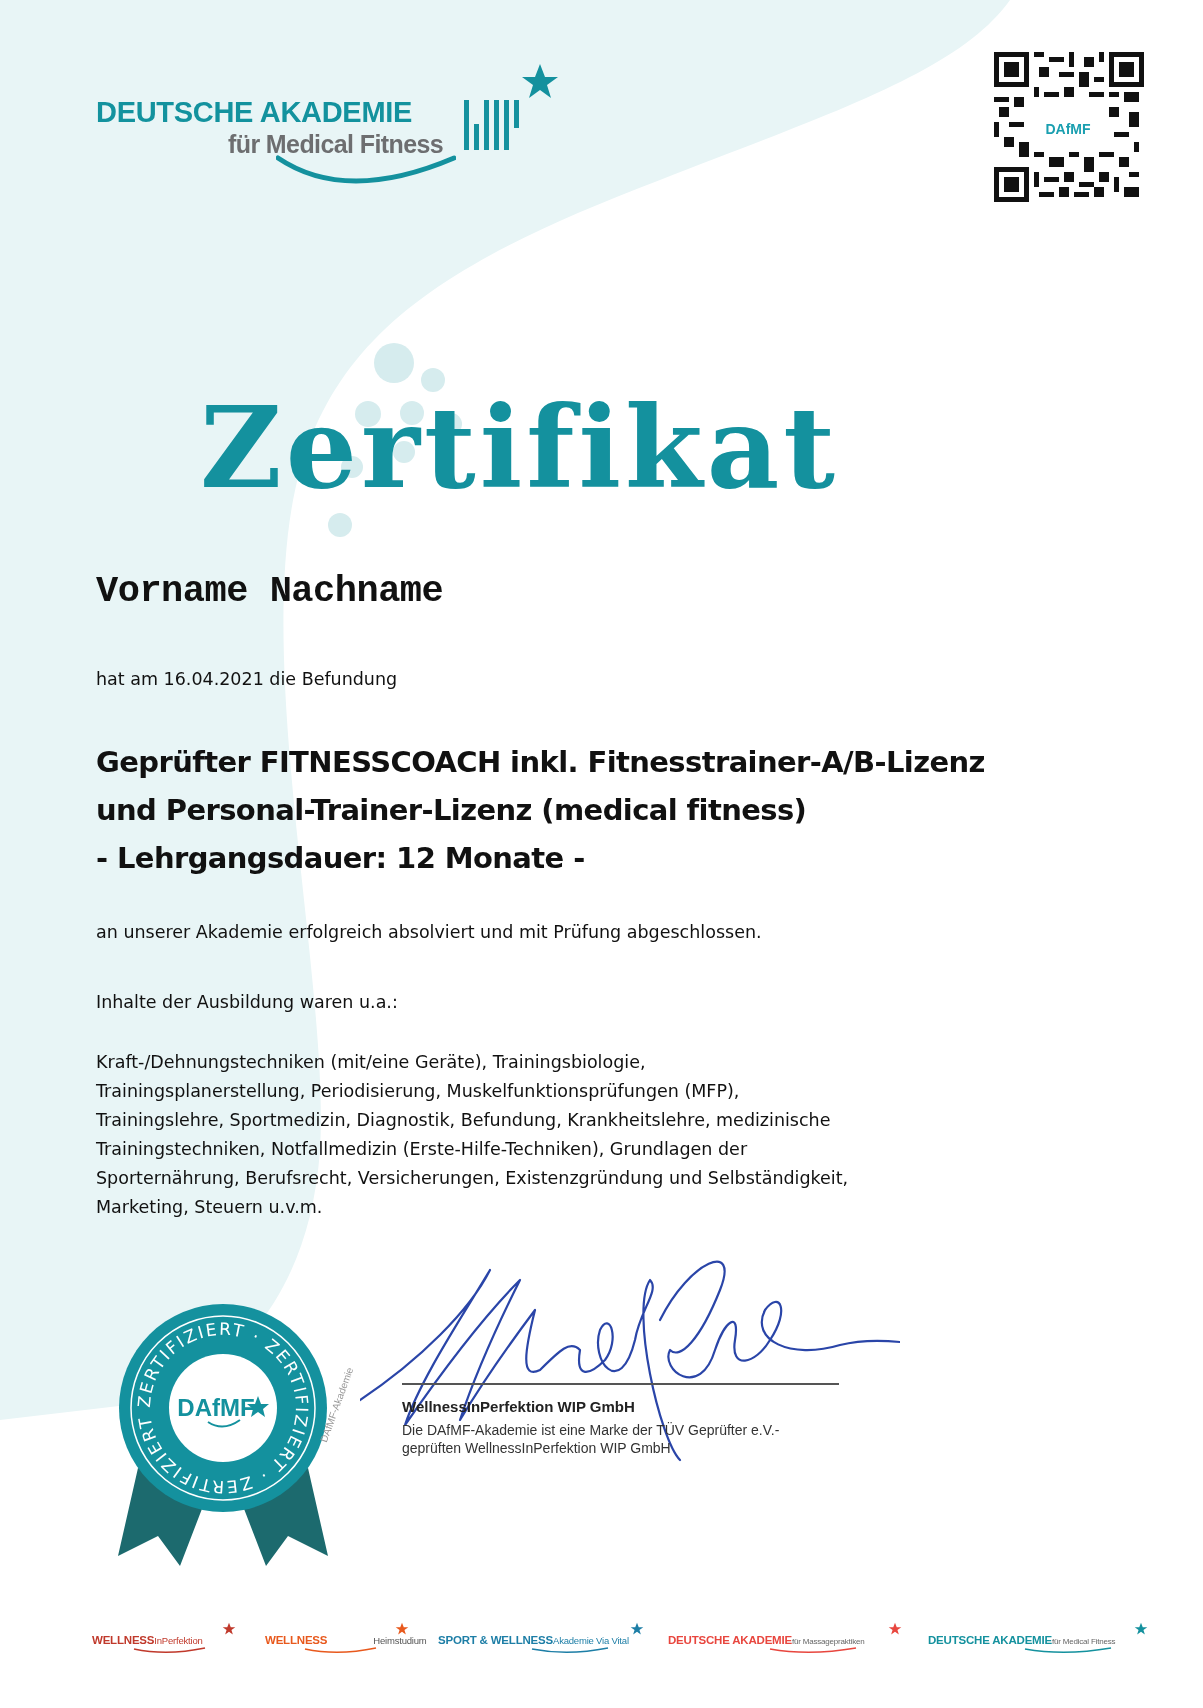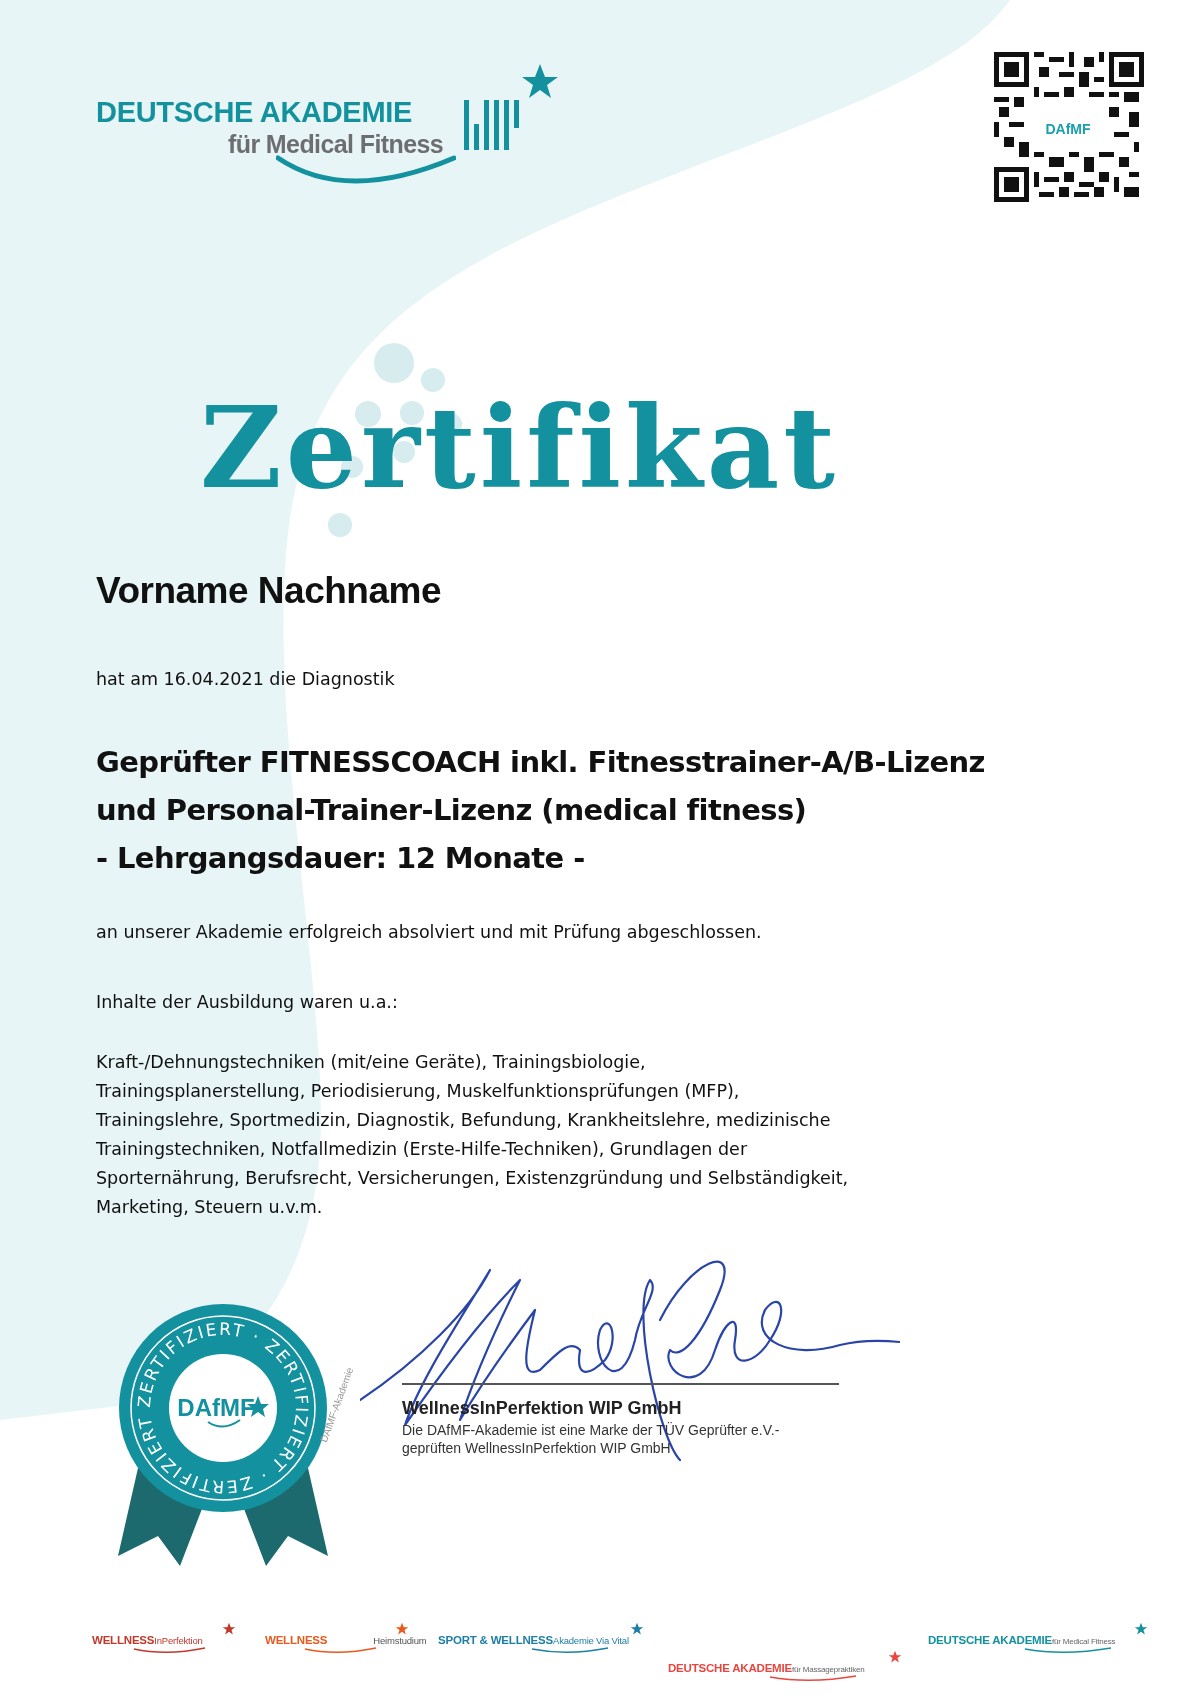--- a/index.html
+++ b/index.html
@@ -38,38 +38,38 @@
 
     
     .title {
       left: 200px; top: 392px;
       font-family: "DejaVu Serif", serif; font-weight: bold;
       font-size: 112px; letter-spacing: 4px; color: #14919e; line-height: 1;
     }
 
     .name {
       left: 96px; top: 570px; font-size: 37px; font-weight: bold; color: #111;
-      font-family: Liberation Sans, sans-serif; letter-spacing: -0.5px;
+      font-family: Liberation Mono, monospace; letter-spacing: -0.5px;
     }
     .body-text { font-family: "DejaVu Sans", sans-serif; font-size: 17.5px; color: #111; }
     .intro { left: 96px; top: 669px; }
     .intro b { font-weight: normal; }
 
     .course {
       left: 96px; top: 738px; font-family: "DejaVu Sans", sans-serif;
       font-weight: bold; font-size: 29px; line-height: 48px; color: #111; letter-spacing: -0.6px;
     }
     .completion { left: 96px; top: 922px; }
     .contents-heading { left: 96px; top: 992px; font-weight: normal; }
     .contents { left: 96px; top: 1048px; width: 840px; line-height: 29px; }
 
     
     .sig-svg { left: 360px; top: 1250px; }
     .sig-line { left: 402px; top: 1383px; width: 437px; height: 2px; background: #555; }
-    .sig-company { left: 402px; top: 1398px; font-weight: bold; font-size: 18px; color: #222; }
+    .sig-company { left: 402px; top: 1398px; font-weight: bold; font-size: 15px; color: #222; }
     .sig-note { left: 402px; top: 1421px; font-size: 14px; line-height: 18px; color: #333; width: 460px; }
 
     
     .seal { left: 118px; top: 1298px; }
     .vertical-label {
       left: 318px; top: 1440px; transform: rotate(-70deg); transform-origin: left top;
       font-size: 10px; color: #999; white-space: nowrap;
     }
 
     
@@ -172,21 +172,21 @@
     </g>
   </svg>
   <div class="qr-badge">DAfMF</div>
 </div>
 
 <div class="layer title">Zertifikat</div>
 
 <div class="layer name">Vorname Nachname</div>
 
 <div class="layer body-text intro">
-  <span>hat am </span><b>16.04.2021</b><span> die Diagnostik</span>
+  <span>hat am </span><b>16.04.2021</b><span> die Befundung</span>
 </div>
 
 <div class="layer course">
   <div>Geprüfter FITNESSCOACH inkl. Fitnesstrainer-A/B-Lizenz</div>
   <div>und Personal-Trainer-Lizenz (medical fitness)</div>
   <div>- Lehrgangsdauer: 12 Monate -</div>
 </div>
 
 <div class="layer body-text completion">an unserer Akademie erfolgreich absolviert und mit Prüfung abgeschlossen.</div>
 
@@ -251,21 +251,21 @@
 </div>
 <div class="layer footer-logo" style="left:438px;">
   <span class="fl-strong" style="color:#1d7ea6;">SPORT &amp; WELLNESS</span><span class="fl-weak" style="color:#1d7ea6;">Akademie Via Vital</span>
   <svg class="fl-star" style="left:192px;" width="14" height="14" viewBox="0 0 40 40">
       <polygon points="20,2 25,15 38,15 27,23 31,36 20,28 9,36 13,23 2,15 15,15" fill="#1d7ea6"></polygon>
     </svg>
   <svg class="fl-swoosh" style="left:92px;" width="80" height="10" viewBox="0 0 80 10">
       <path d="M2 3 Q 38 10 78 2" stroke="#1d7ea6" stroke-width="1.6" fill="none"></path>
     </svg>
 </div>
-<div class="layer footer-logo" style="left:668px;margin-top:28px;">
+<div class="layer footer-logo" style="left:668px;">
   <span class="fl-strong" style="color:#e8463e;">DEUTSCHE AKADEMIE</span><span class="fl-weak" style="color:#666; font-size:8px;">für Massagepraktiken</span>
   <svg class="fl-star" style="left:220px;" width="14" height="14" viewBox="0 0 40 40">
       <polygon points="20,2 25,15 38,15 27,23 31,36 20,28 9,36 13,23 2,15 15,15" fill="#e8463e"></polygon>
     </svg>
   <svg class="fl-swoosh" style="left:100px;" width="90" height="10" viewBox="0 0 90 10">
       <path d="M2 3 Q 42 10 88 2" stroke="#e8463e" stroke-width="1.6" fill="none"></path>
     </svg>
 </div>
 <div class="layer footer-logo" style="left:928px;">
   <span class="fl-strong" style="color:#14919e;">DEUTSCHE AKADEMIE</span><span class="fl-weak" style="color:#666; font-size:8px;">für Medical Fitness</span>

